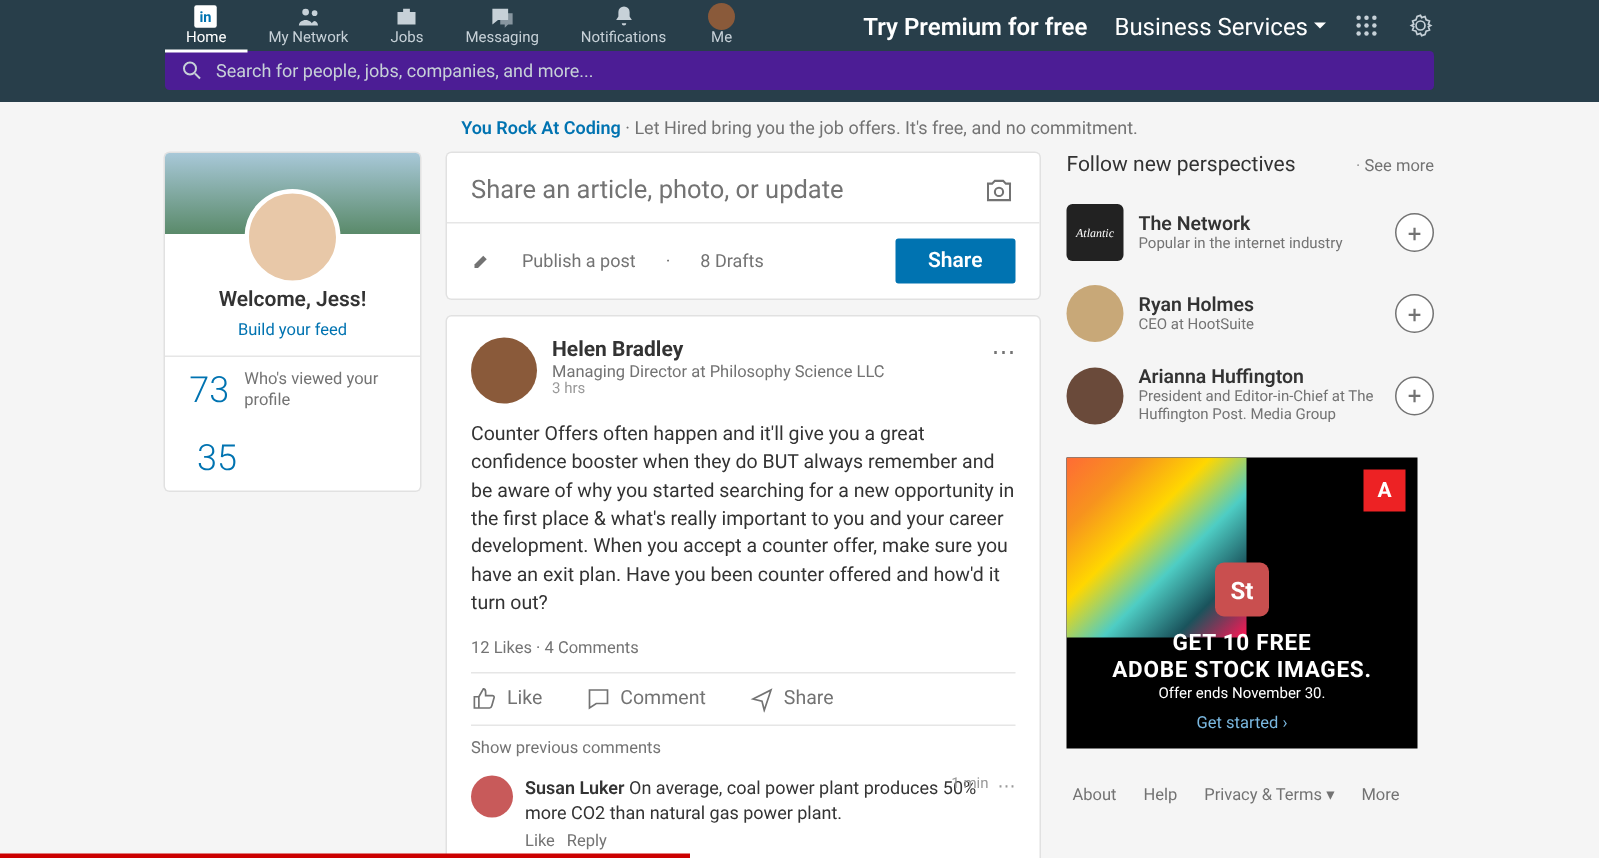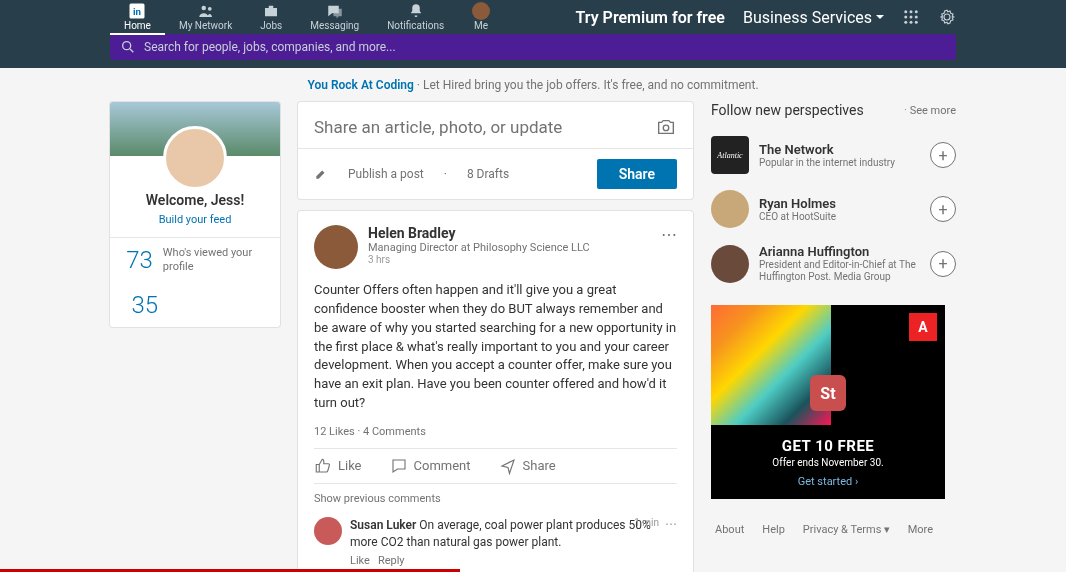--- a/index.html
+++ b/index.html
@@ -299,20 +299,21 @@
         </div>
       <div class="f-add">+</div>
     </div>
 
     <div class="ad">
       <div class="ad-art"></div>
       <div class="ad-logo">A</div>
       <div class="ad-st">St</div>
       <div class="ad-txt">
         <h3>GET 10 FREE</h3>
+        <h3>ADOBE STOCK IMAGES.</h3>
         <p>Offer ends November 30.</p>
         <a>Get started ›</a>
       </div>
     </div>
 
     <div class="footer">
       <span>About</span>
       <span>Help</span>
       <span><span>Privacy &amp; Terms</span> ▾</span>
       <span>More</span>

